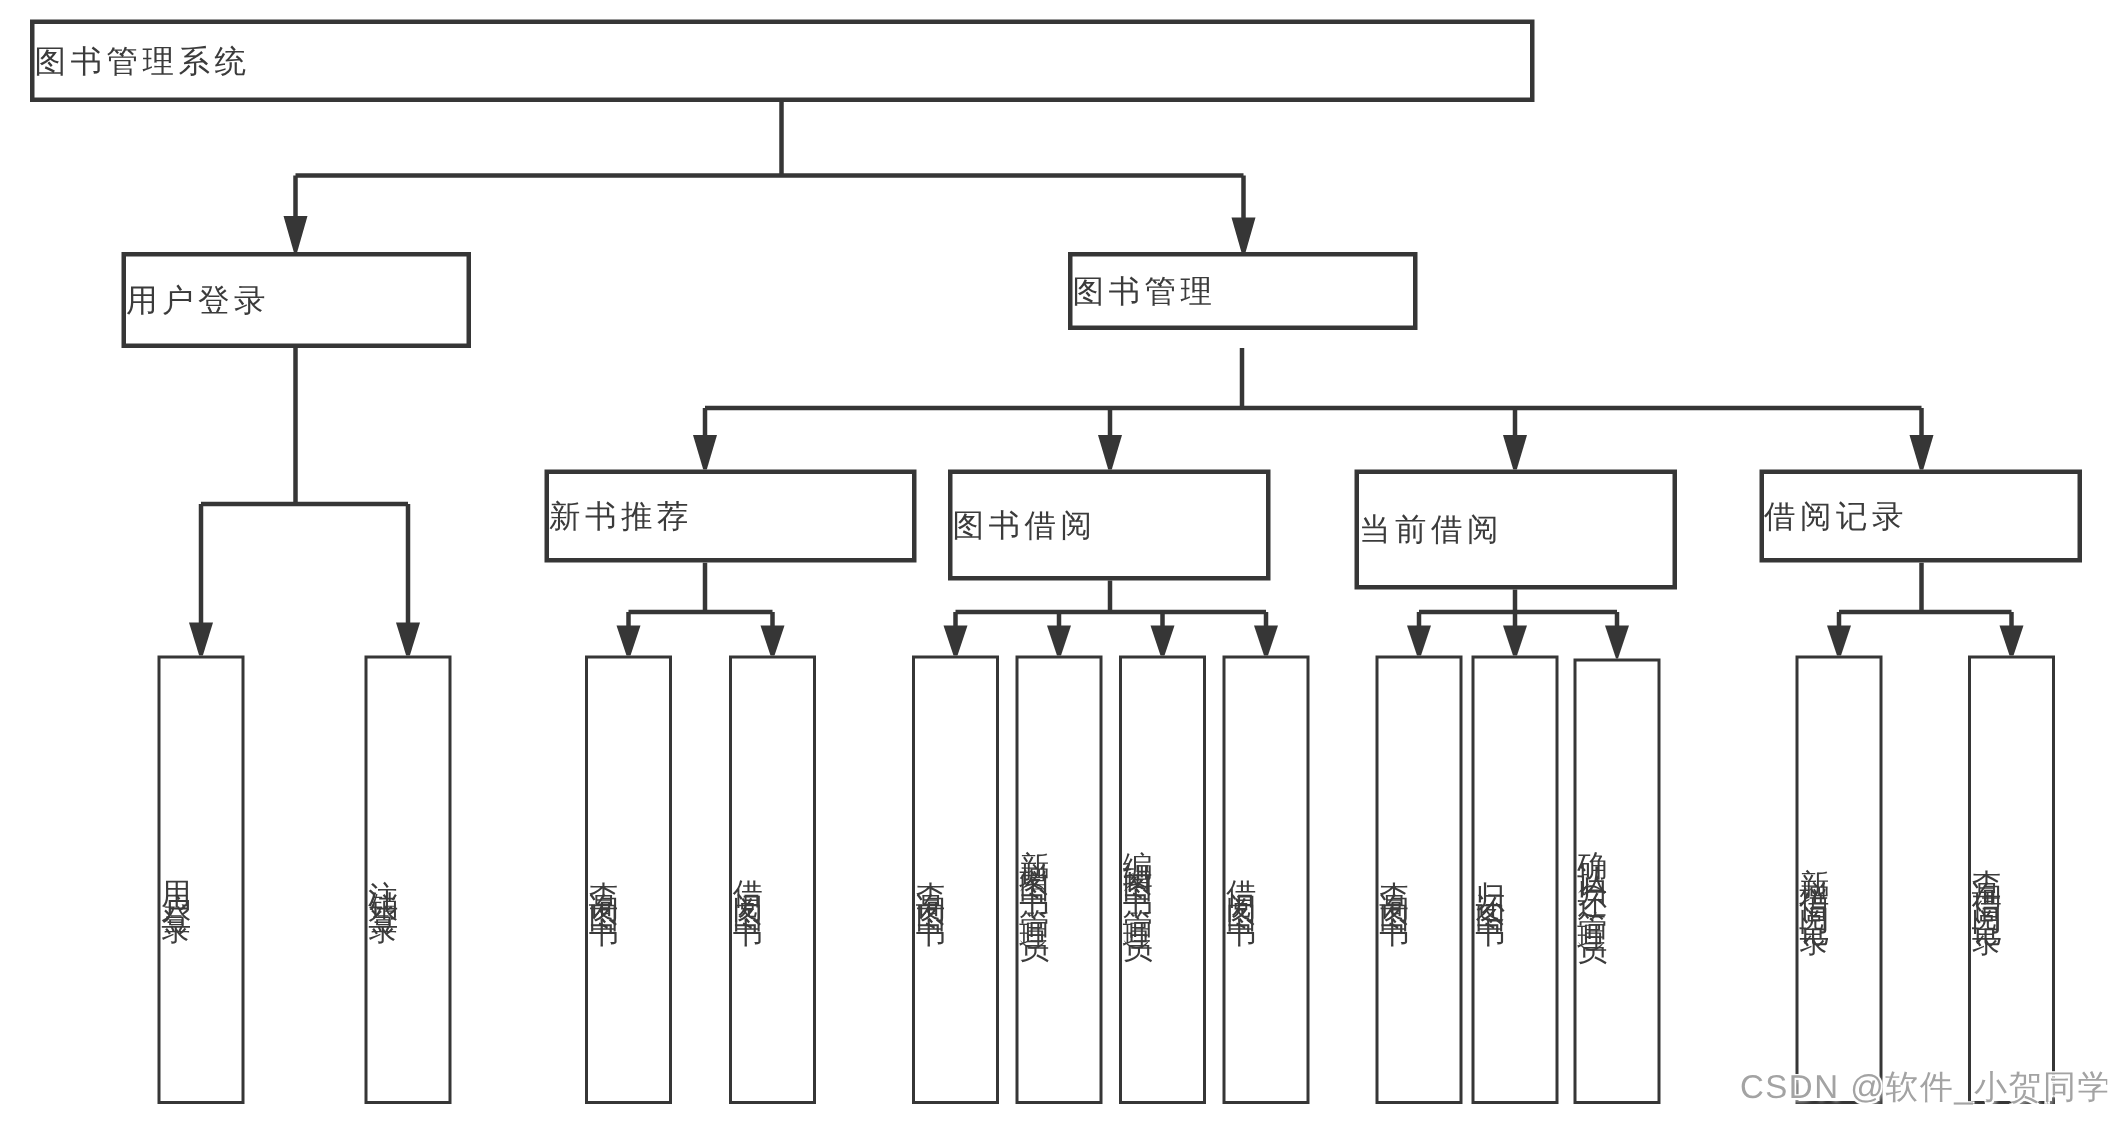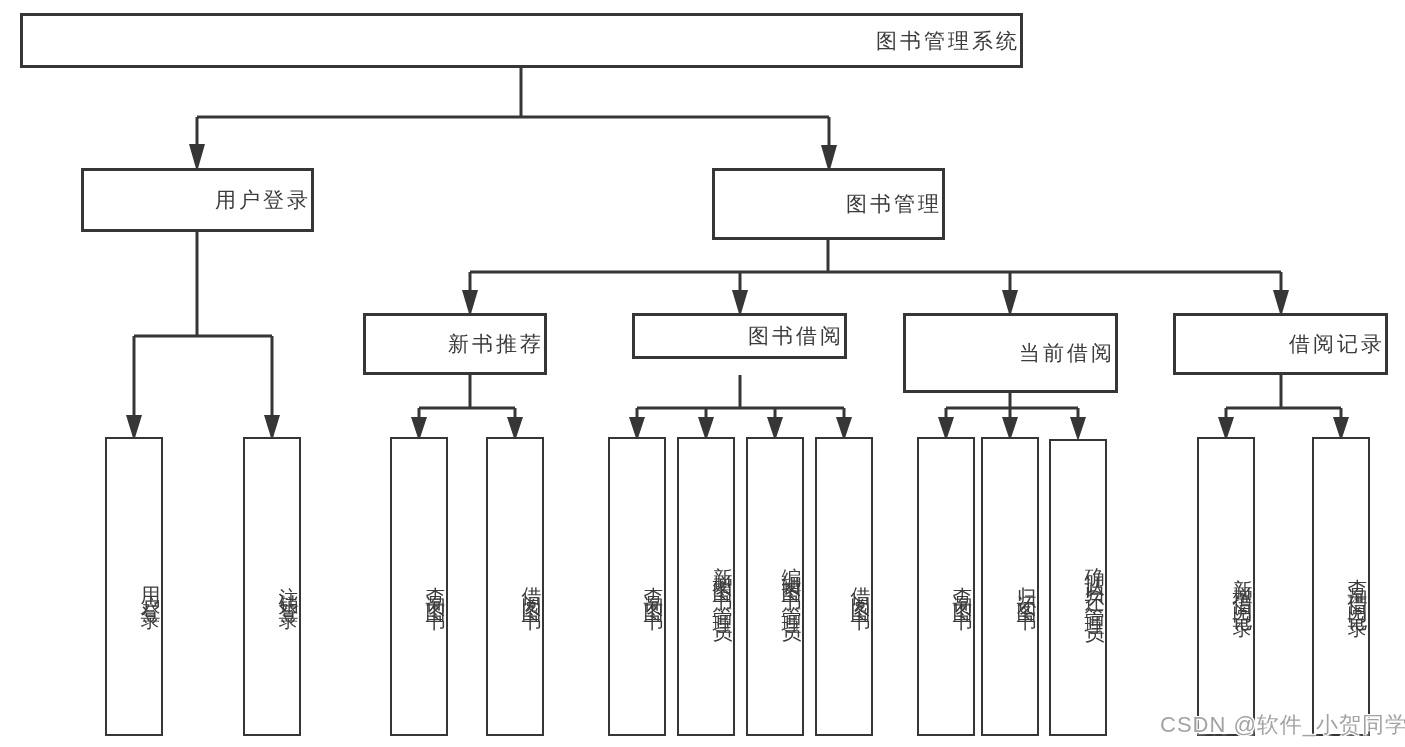--- a/index.html
+++ b/index.html
@@ -11,21 +11,21 @@
     overflow:hidden;
   }
   #connectors{position:absolute;left:0;top:0;z-index:1;}
   #connectors line{stroke:#363636;stroke-width:3;}
   #connectors polygon{fill:#363636;}
   .box{
     position:absolute;
     box-sizing:border-box;
     background:#ffffff;
     border:3px solid #363636;
-    display:flex;align-items:center;justify-content:flex-end;
+    display:flex;align-items:center;justify-content:flex-start;
     z-index:2;
   }
   .h-label{
     font-size:21px;
     letter-spacing:3px;
     color:#3b3b3b;
     white-space:nowrap;
   }
   .v-label{
     writing-mode:vertical-rl;
@@ -130,28 +130,28 @@
     </g>
   </svg>
 
   <div class="box" style="left:20px;top:13px;width:1003px;height:55px;">
     <span class="h-label">图书管理系统</span>
   </div>
 
   <div class="box" style="left:81px;top:168px;width:233px;height:64px;">
     <span class="h-label">用户登录</span>
   </div>
-  <div class="box" style="left:712px;top:168px;width:233px;height:72px;">
+  <div class="box" style="left:712px;top:168px;width:233px;height:52px;">
     <span class="h-label">图书管理</span>
   </div>
 
-  <div class="box" style="left:363px;top:313px;width:184px;height:62px;font-family:Liberation Mono, monospace;">
+  <div class="box" style="left:363px;top:313px;width:248px;height:62px;font-family:Liberation Mono, monospace;">
     <span class="h-label">新书推荐</span>
   </div>
-  <div class="box" style="left:632px;top:313px;width:215px;height:46px;">
+  <div class="box" style="left:632px;top:313px;width:215px;height:74px;">
     <span class="h-label">图书借阅</span>
   </div>
   <div class="box" style="left:903px;top:313px;width:215px;height:80px;">
     <span class="h-label">当前借阅</span>
   </div>
   <div class="box" style="left:1173px;top:313px;width:215px;height:62px;">
     <span class="h-label">借阅记录</span>
   </div>
 
   <div class="box leaf" style="left:105px;top:437px;width:58px;height:299px;">

